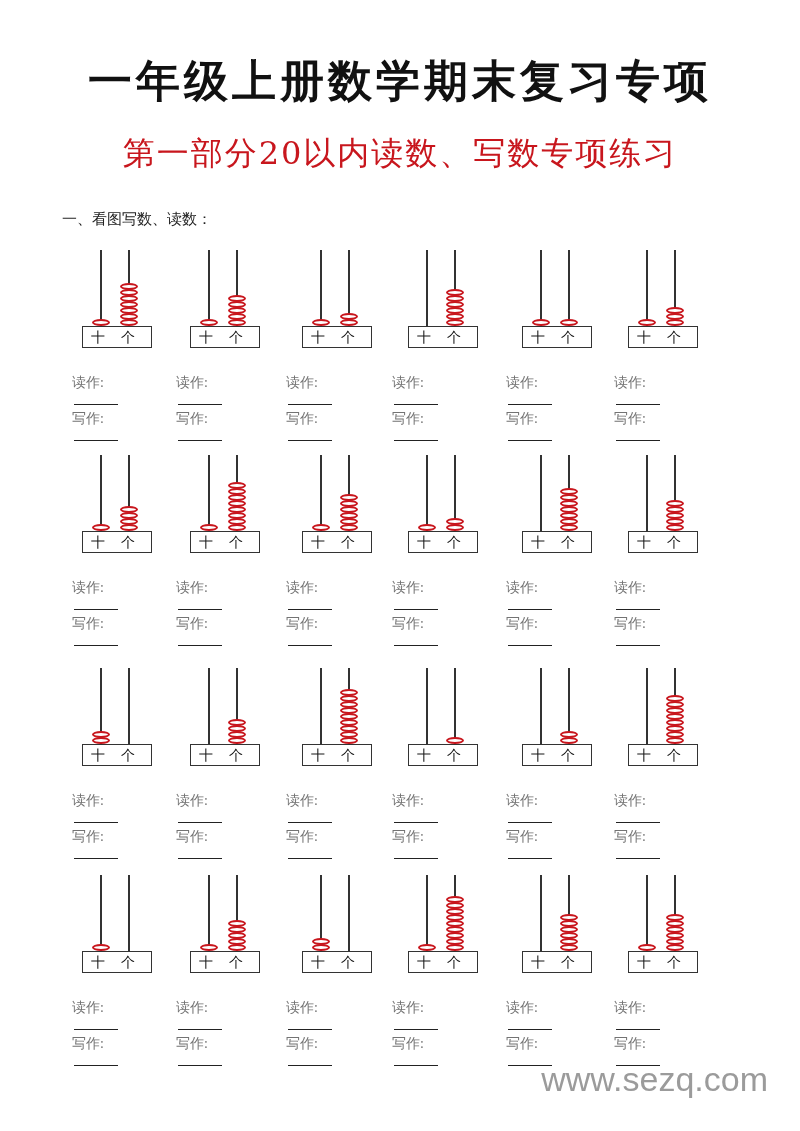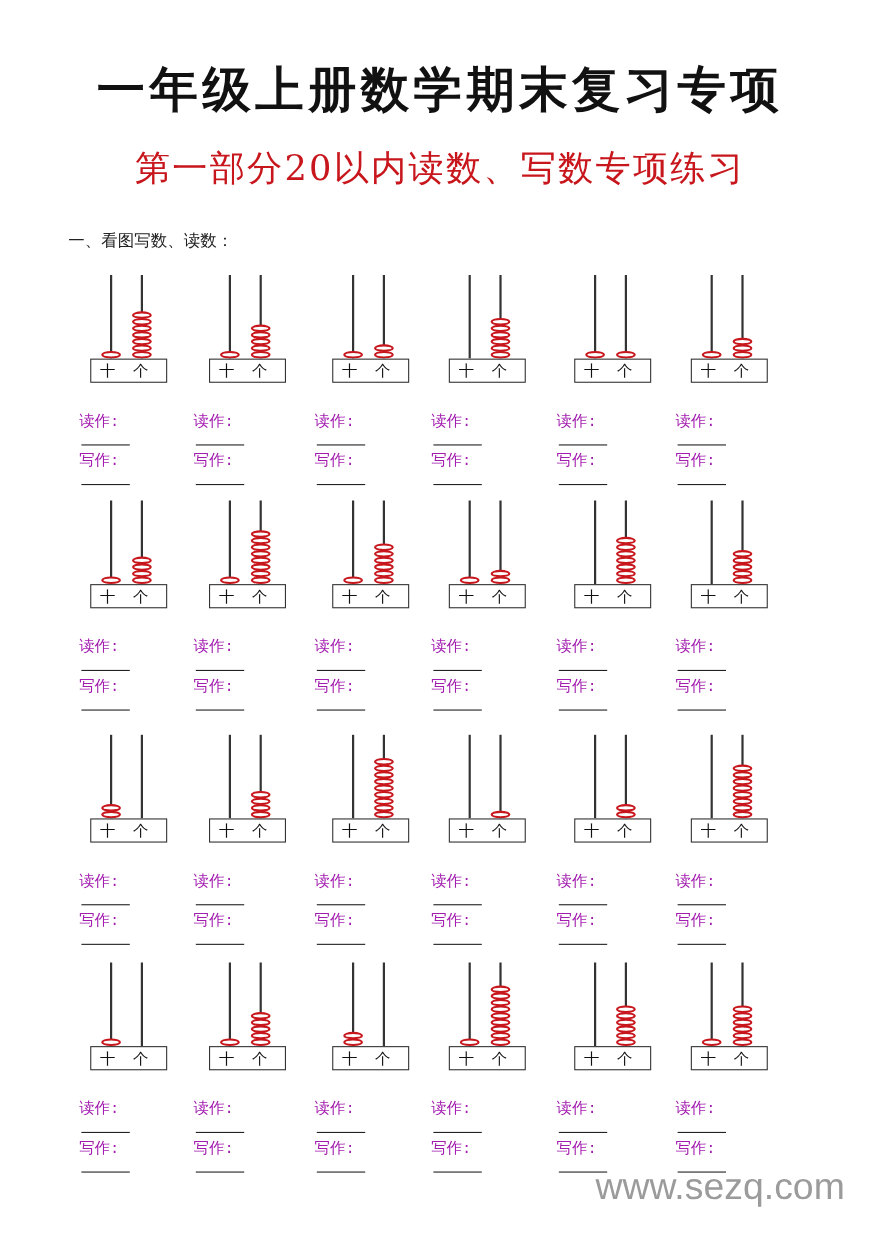--- a/index.html
+++ b/index.html
@@ -5,21 +5,21 @@
   html,body{margin:0;padding:0;background:#fff;}
   body{width:800px;height:1131px;position:relative;overflow:hidden;font-family:"DejaVu Sans",sans-serif;color:#111;}
   .title{position:absolute;top:52px;left:0;width:800px;text-align:center;font-size:44px;font-weight:bold;letter-spacing:4px;color:#111;font-family:"DejaVu Serif",serif;}
   .subtitle{position:absolute;top:132px;left:0;width:800px;text-align:center;font-size:32px;color:#c8161d;letter-spacing:2px;font-family:"DejaVu Serif",serif;}
   .section{position:absolute;top:210px;left:62px;font-size:15px;color:#222;font-family:"DejaVu Serif",serif;}
   .grid{position:absolute;left:0;top:0;}
   .rod{position:absolute;width:2px;background:#333;}
   .frame{position:absolute;width:70px;height:22px;border:1.5px solid #333;background:#fff;box-sizing:border-box;}
   .lbl{position:absolute;font-size:14px;color:#111;top:2px;}
   .bead{position:absolute;width:18px;height:7px;border:2px solid #c8161d;border-radius:50%;background:#fff;box-sizing:border-box;}
-  .ans{position:absolute;font-size:14px;color:#a21caf;font-family:Liberation Mono, monospace;}
+  .ans{position:absolute;font-size:14px;color:#737373;font-family:Liberation Serif, serif;}
   .line{display:inline-block;width:44px;border-bottom:1.5px solid #222;margin-left:2px;height:12px;vertical-align:baseline;}
   .wm{position:absolute;right:32px;top:1060px;font-size:34px;color:#9b9b9b;font-family:"Liberation Sans",sans-serif;}
 </style>
 </head>
 <body>
 
 <div class="title">一年级上册数学期末复习专项</div>
 <div class="subtitle">第一部分20以内读数、写数专项练习</div>
 <div class="section">一、看图写数、读数：</div>
 

